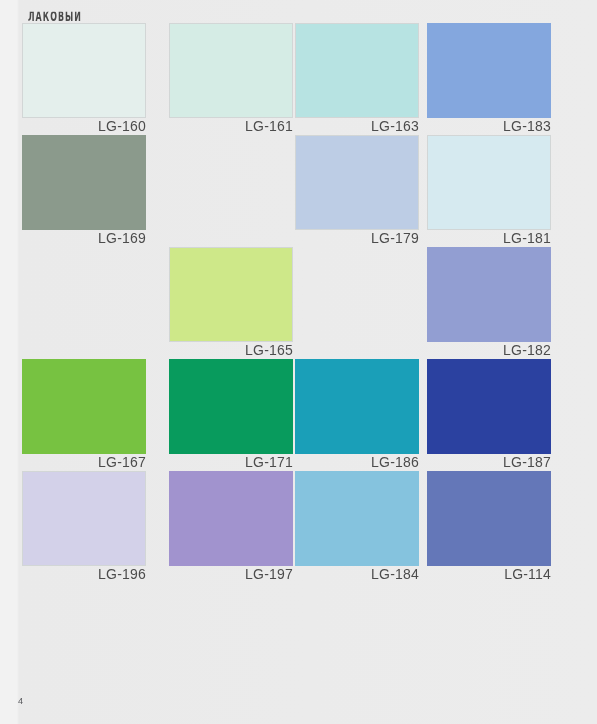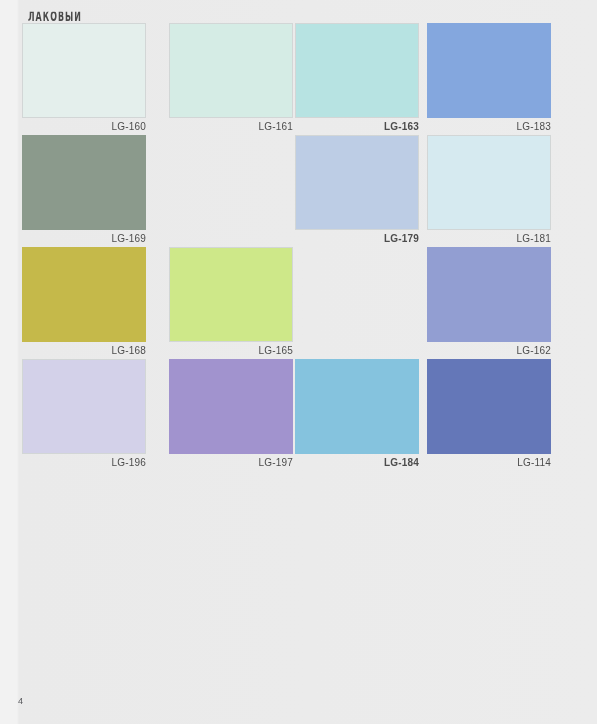--- a/index.html
+++ b/index.html
@@ -55,35 +55,35 @@
   }
 
   .swatch-cell {
     position: absolute;
     top: 0;
     width: 124px;
   }
   
   .col-0 { left: 22px; }
   .col-1 { left: 169px; }
-  .col-2 { left: 295px; font-weight: bold; }
+  .col-2 { left: 295px; }
   .col-3 { left: 427px; }
 
   .swatch-chip {
     width: 124px;
     height: 95px;
     box-sizing: border-box;
   }
   .swatch-chip.bordered {
     border: 1px solid #d2d6d6;
   }
 
   .swatch-label {
     margin-top: 3px;
-    font-size: 10px;
+    font-size: 14px;
     color: #4c4c4c;
     text-align: right;
     letter-spacing: 0.2px;
     line-height: 11px;
     white-space: nowrap;
   }
 
   .page-number {
     position: absolute;
     left: 18px;
@@ -127,31 +127,45 @@
           <div class="swatch-cell col-2">
             <div class="swatch-chip bordered" title="LG-179" style="background: rgb(189, 205, 229);"></div>
             <div class="swatch-label">LG-179</div>
           </div>
           <div class="swatch-cell col-3">
             <div class="swatch-chip bordered" title="LG-181" style="background: rgb(214, 234, 240);"></div>
             <div class="swatch-label">LG-181</div>
           </div>
         </div>
         <div class="swatch-row">
-          <div class="swatch-cell col-0">
-            <div class="swatch-chip" title="LG-168" style="background: rgb(197, 185, 74);"></div>
-            <div class="swatch-label">LG-168</div>
-          </div>
           <div class="swatch-cell col-1">
             <div class="swatch-chip bordered" title="LG-165" style="background: rgb(206, 232, 137);"></div>
             <div class="swatch-label">LG-165</div>
           </div>
           <div class="swatch-cell col-3">
             <div class="swatch-chip" title="LG-182" style="background: rgb(146, 158, 210);"></div>
-            <div class="swatch-label">LG-162</div>
+            <div class="swatch-label">LG-182</div>
+          </div>
+        </div>
+        <div class="swatch-row">
+          <div class="swatch-cell col-0">
+            <div class="swatch-chip" title="LG-167" style="background: rgb(119, 194, 65);"></div>
+            <div class="swatch-label">LG-167</div>
+          </div>
+          <div class="swatch-cell col-1">
+            <div class="swatch-chip" title="LG-171" style="background: rgb(8, 155, 93);"></div>
+            <div class="swatch-label">LG-171</div>
+          </div>
+          <div class="swatch-cell col-2">
+            <div class="swatch-chip" title="LG-186" style="background: rgb(26, 159, 184);"></div>
+            <div class="swatch-label">LG-186</div>
+          </div>
+          <div class="swatch-cell col-3">
+            <div class="swatch-chip" title="LG-187" style="background: rgb(43, 65, 160);"></div>
+            <div class="swatch-label">LG-187</div>
           </div>
         </div>
         <div class="swatch-row">
           <div class="swatch-cell col-0">
             <div class="swatch-chip bordered" title="LG-196" style="background: rgb(211, 209, 233);"></div>
             <div class="swatch-label">LG-196</div>
           </div>
           <div class="swatch-cell col-1">
             <div class="swatch-chip" title="LG-197" style="background: rgb(161, 147, 206);"></div>
             <div class="swatch-label">LG-197</div>

